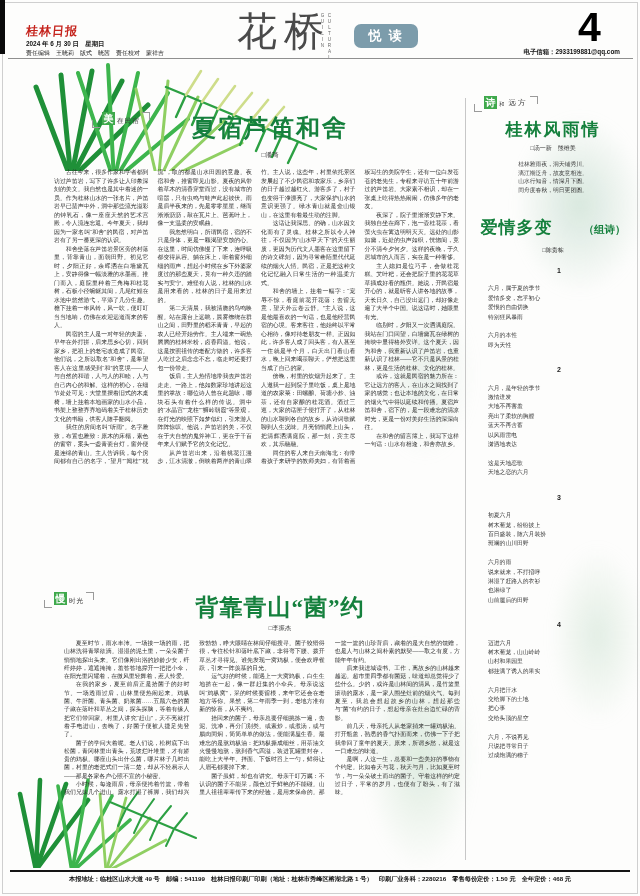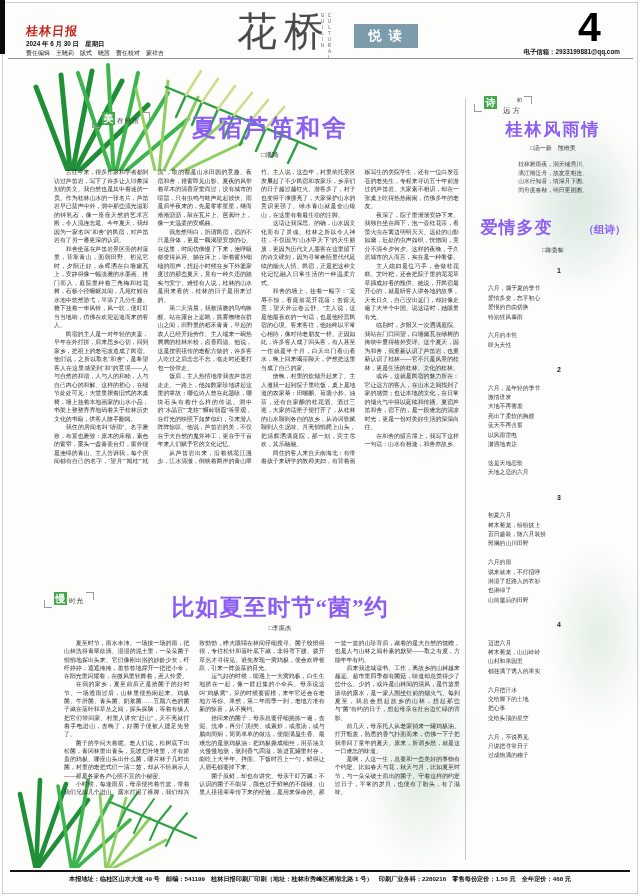--- a/index.html
+++ b/index.html
@@ -13,21 +13,21 @@
   .logo{left:26px;top:23px;font-size:12px;font-weight:900;color:#c5231c;
         font-family:"Liberation Serif",serif;letter-spacing:1px;transform:skewX(-5deg);}
   .dateline{left:26px;top:40px;font-size:6.4px;font-weight:bold;color:#111;}
   .staffline{left:26px;top:49px;font-size:6px;color:#222;}
   .mast-title{left:237px;top:4px;font-size:40px;font-weight:200;color:#4a4a4a;
         letter-spacing:7px;font-family:"Liberation Sans",sans-serif;}
   .mast-en{left:320px;top:13px;height:44px;display:flex;gap:2px;color:#666;}
   .mast-en span{writing-mode:vertical-rl;text-orientation:upright;font-size:4.6px;letter-spacing:1px;}
   .tagbox{left:354px;top:24px;width:64px;height:24px;background:#7c9cab;color:#fff;
         display:flex;align-items:center;justify-content:center;font-size:13px;font-weight:bold;
-        letter-spacing:2px;font-family:"Liberation Serif",serif;}
+        letter-spacing:2px;font-family:"Liberation Serif",serif;border-radius:7px;}
   .pagenum{left:578px;top:4px;font-size:41px;font-weight:900;color:#000;font-family:"Liberation Sans",sans-serif;}
   .email{left:430px;top:48px;width:190px;text-align:right;font-size:6.4px;font-weight:bold;color:#111;}
   .header-rule{left:8px;top:58px;width:625px;height:1px;background:#8f8f8f;}
 
   
   .decor-top{left:16px;top:59px;width:305px;height:112px;}
   .decor-bottom{left:14px;top:768px;width:185px;height:100px;}
   .wash{border-radius:50%;filter:blur(6px);}
   .wash1{left:515px;top:115px;width:130px;height:180px;background:radial-gradient(closest-side,rgba(170,205,185,.45),rgba(170,205,185,0));}
   .wash2{left:365px;top:640px;width:110px;height:230px;background:radial-gradient(closest-side,rgba(175,210,180,.40),rgba(175,210,180,0));}
@@ -35,26 +35,26 @@
   .wash4{left:375px;top:290px;width:100px;height:170px;background:radial-gradient(closest-side,rgba(190,215,200,.30),rgba(190,215,200,0));}
 
   
   .slabel{display:flex;align-items:flex-start;gap:2px;}
   .slabel .corner{width:7px;height:7px;border-left:1px solid #9a9a9a;border-bottom:1px solid #9a9a9a;margin-top:8px;}
   .badge{width:13px;height:13px;background:#3fa94c;color:#fff;font-size:10px;line-height:13px;
          text-align:center;font-weight:bold;font-family:"Liberation Serif",serif;}
   .slabel .txt{font-size:6.6px;color:#3c3c3c;margin-top:5px;letter-spacing:1px;}
   .slabel .cornerTR{width:7px;height:7px;border-right:1px solid #9a9a9a;border-top:1px solid #9a9a9a;margin-top:0;}
   .lbl-poem{flex-direction:row;}
-  .lbl-poem .stack{display:flex;flex-direction:column;align-items:flex-end;}
+  .lbl-poem .stack{display:flex;flex-direction:row;align-items:flex-end;}
   .lbl-poem .sm{font-size:5.5px;color:#444;margin-top:1px;}
   .lbl-poem .big{font-size:7.5px;color:#333;letter-spacing:2px;margin-top:2px;margin-left:4px;}
 
   
-  .title-serif{font-family:"Liberation Serif","DejaVu Serif",serif;font-weight:900;color:#8b5cf6;}
+  .title-serif{font-family:"Liberation Serif","DejaVu Serif",serif;font-weight:900;color:#15803d;}
   .main-title{left:120px;top:112px;width:300px;text-align:center;font-size:24px;letter-spacing:2px;}
   .main-byline{left:120px;top:151px;width:300px;text-align:center;font-size:6.6px;color:#333;}
   .main-body{left:54px;top:168px;width:405px;height:404px;column-count:4;column-gap:9px;
              font-size:5.9px;line-height:8.5px;text-align:justify;color:#2d2d2d;overflow:hidden;}
   .bp{margin:0;text-indent:2em;}
 
   .divider-v{left:465px;top:98px;width:1px;height:762px;background:#c7c7c7;}
 
   .p1-title{left:470px;top:118px;width:166px;text-align:center;font-size:17px;letter-spacing:2px;}
   .p1-byline{left:470px;top:144px;width:166px;text-align:center;font-size:6px;color:#333;}
@@ -275,21 +275,21 @@
     <div class="pline">只说把寻常日子</div>
     <div class="pline">过成饱满的穗子</div>
   </div>
 
 <div class="abs slabel" style="left:44px;top:592px;">
   <span class="corner"></span>
   <span class="badge">慢</span>
   <span class="txt">时光</span>
   <span class="cornerTR"></span>
 </div>
-<h2 class="abs title-serif bot-title" style="margin:0;">比如夏至时节“菌”约</h2>
+<h2 class="abs title-serif bot-title" style="margin:0;">背靠青山“菌”约</h2>
 <div class="abs bot-byline">□李振杰</div>
 <div class="abs bot-body">
     <p class="bp">夏至时节，雨水丰沛。一场接一场的雨，把山林洗得青翠欲滴。湿湿的泥土里，一朵朵菌子悄悄地探出头来。它们像刚出浴的妙龄少女，纤纤婷婷，遮遮掩掩，羞答答地撑开一把把小伞，在阳光里闪耀着，在微风里轻舞着，惹人怜爱。</p>
     <p class="bp">在我的家乡，夏至前后正是拾菌子的好时节。一场透雨过后，山林里便热闹起来。鸡枞菌、牛肝菌、青头菌、奶浆菌……五颜六色的菌子藏在落叶和草丛之间，探头探脑，等着有缘人把它们带回家。村里人讲究“赶山”，天不亮就打着手电进山，去晚了，好菌子便被人捷足先登了。</p>
     <p class="bp">菌子的学问大着呢。老人们说，松树底下出松菌，青冈林里出青头，荒坡烂叶堆里，才有娇贵的鸡枞。哪座山头出什么菌，哪片林子几时出菌，村里的老把式们一清二楚，却从不轻易示人——那是各家各户心照不宣的小秘密。</p>
     <p class="bp">小时候，每逢雨后，母亲便挎着竹篮，带着我们兄妹几个进山。露水打湿了裤脚，我们却兴致勃勃，睁大眼睛在林间仔细搜寻。菌子狡猾得很，专往松针和落叶底下藏，非得弯下腰、拨开草丛才寻得见。谁先发现一窝鸡枞，便会欢呼雀跃，引来一阵羡慕的目光。</p>
     <p class="bp">运气好的时候，能遇上一大窝鸡枞，白生生地挤在一起，像一群赶集的小伞兵。母亲说这叫“鸡枞窝”，采的时候要留根，来年它还会在老地方等你。果然，第二年雨季一到，老地方准有新的惊喜，从不爽约。</p>
     <p class="bp">拾回来的菌子，母亲总要仔细挑拣一遍，去泥、洗净，再分门别类。或素炒，或煮汤，或与腊肉同焖，简简单单的做法，便能满屋生香。最难忘的是熬鸡枞油：把鸡枞撕成细丝，用茶油文火慢慢地熬，熬到香气四溢，装进瓦罐里封存，能吃上大半年。拌面、下饭时舀上一勺，鲜得让人眉毛都要掉下来。</p>
     <p class="bp">菌子虽鲜，却也有讲究。母亲千叮万嘱：不认识的菌子不能采，颜色过于鲜艳的不能碰。山里人祖祖辈辈传下来的经验，是用来保命的。那一篮一篮的山珍背后，藏着的是大自然的馈赠，也是人与山林之间朴素的默契——取之有度，方能年年有约。</p>
     <p class="bp">后来我进城读书、工作，离故乡的山林越来越远。超市里四季都有菌菇，味道却总觉得少了些什么。少的，或许是山林间的清风，是竹篮里滚动的露水，是一家人围坐灶前的烟火气。每到夏至，我总会想起故乡的山林，想起那些与“菌”有约的日子，想起母亲在灶台边忙碌的背影。</p>

